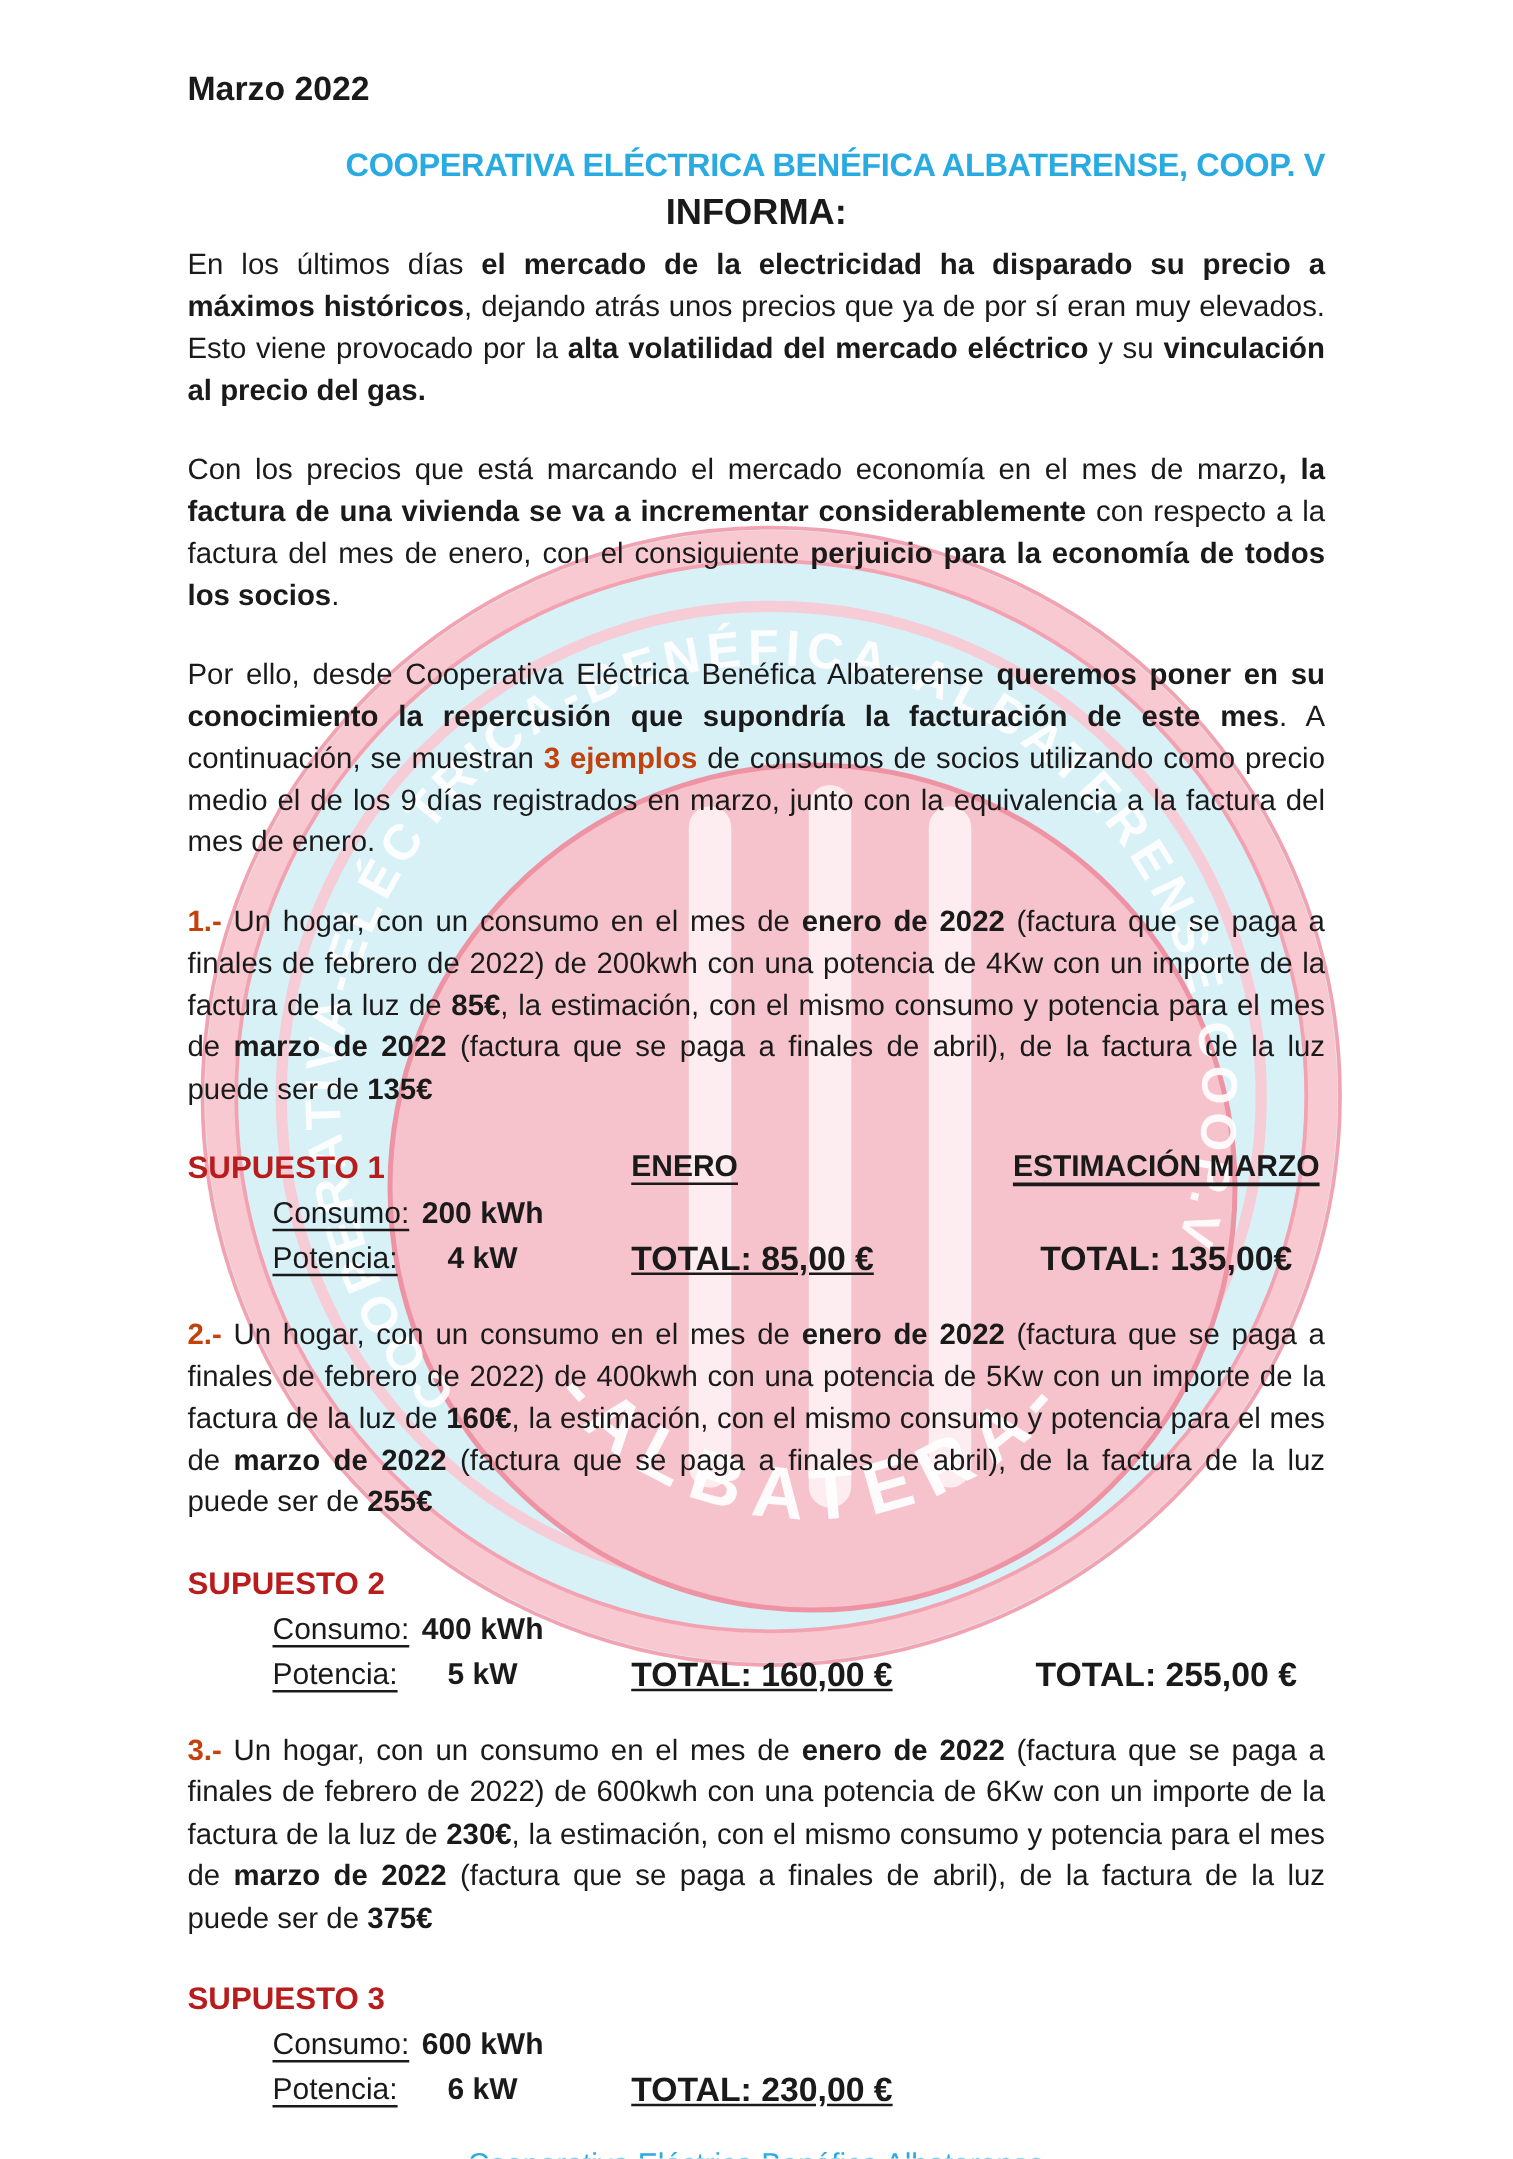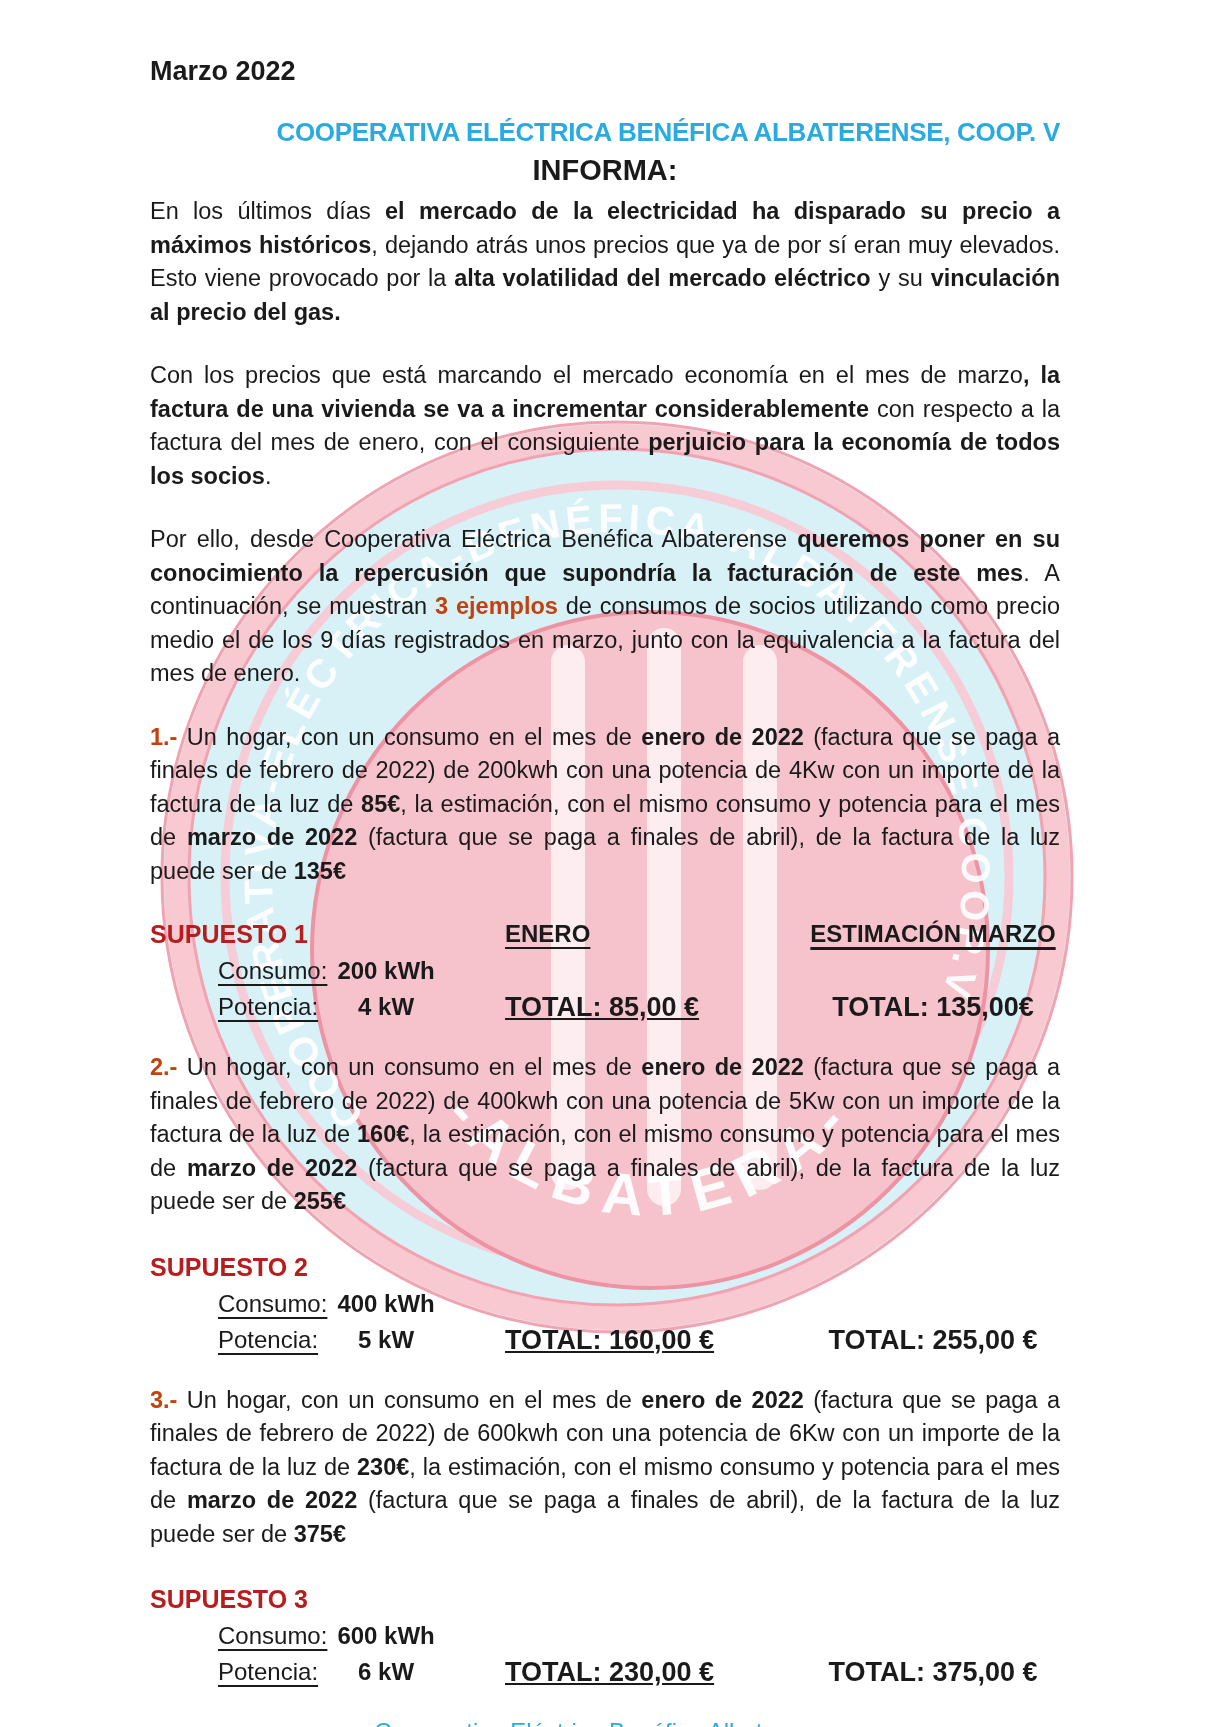--- a/index.html
+++ b/index.html
@@ -114,21 +114,20 @@
     <section class="supuesto">
       <div class="sup-row">
         <span class="sup-title">SUPUESTO 3</span>
       </div>
       <div class="sup-row indent">
         <span class="u">Consumo:</span><span class="val">600 kWh</span>
       </div>
       <div class="sup-row indent">
         <span class="u">Potencia:</span><span class="val pot">6 kW</span>
         <span class="col2 total">TOTAL: 230,00 €</span>
-        <span class="col3 total">TOTAL: 375,00 €</span>
       </div>
     </section>
 
     <div class="footer">
       <div>Cooperativa Eléctrica Benéfica Albaterense</div>
 
     </div>
 
   </div>
 </div>

